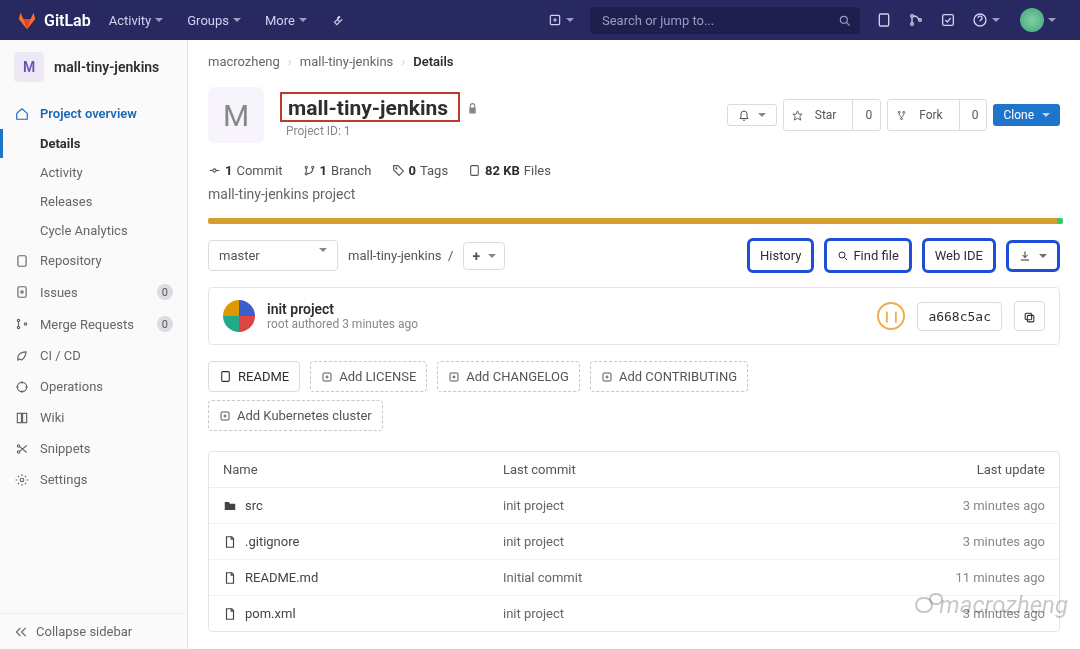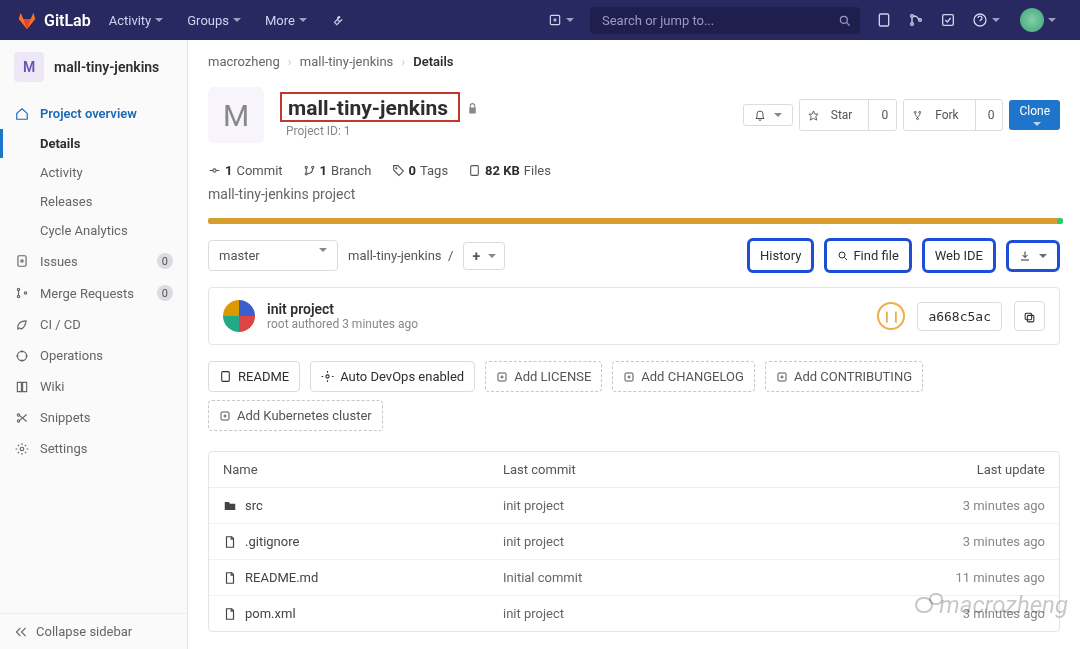--- a/index.html
+++ b/index.html
@@ -46,21 +46,21 @@
 .titlebox { border:2px solid #c0392b; padding:2px 10px 0 6px; display:inline-block; }
 .titlebox h1 { font-size:21px; font-weight:700; }
 .projid { font-size:12px; color:#888; margin-top:2px; padding-left:6px; }
 .lockicn { color:#888; margin-left:6px; }
 .headspacer { flex:1; }
 .hbtns { display:flex; gap:6px; align-items:center; }
 .hbtn { border:1px solid #dcdcdc; background:#fff; border-radius:3px; padding:4px 10px; font-size:12px; color:#555; cursor:pointer; display:flex; align-items:center; gap:4px; }
 .hbtn.split { padding:0; }
 .hbtn.split span:first-child { padding:4px 8px; border-right:1px solid #dcdcdc; display:flex; align-items:center; gap:4px;text-align:center; }
 .hbtn.split span:last-child { padding:4px 8px; }
-.clone { background:#1f75cb; color:#fff; border:none;flex-direction:column; }
+.clone { background:#1f75cb; color:#fff; border:none; }
 
 .stats { display:flex; gap:20px; padding:10px 20px 8px 20px; font-size:13px; color:#555; }
 .stats .stat { display:flex; align-items:center; gap:4px; cursor:pointer; }
 .stats .stat b { color:#2e2e2e; }
 .desc { padding:0 20px 16px 20px; color:#666; font-size:14px; }
 
 .bar { height:6px; background:#d69e2e; margin:0 20px 14px 20px; border-radius:2px; position:relative; }
 .bar::after { content:""; position:absolute; right:-3px; top:0; width:6px; height:6px; background:#2ecc71; border-radius:2px; }
 
 .toolbar { display:flex; align-items:center; gap:10px; padding:0 20px 14px 20px; }
@@ -195,20 +195,28 @@
       </div>
       <a class="subitem active">Details</a>
       <a class="subitem">Activity</a>
       <a class="subitem">Releases</a>
       <a class="subitem">Cycle Analytics</a>
 
       <div class="sideitem">
           <span class="icn">
             <svg width="14" height="14" viewBox="0 0 24 24" fill="none" stroke="currentColor" stroke-width="2">
               <rect x="5" y="3" width="14" height="18" rx="2"></rect>
+            </svg>
+          </span>
+          <span>Repository</span>
+        </div>
+      <div class="sideitem">
+          <span class="icn">
+            <svg width="14" height="14" viewBox="0 0 24 24" fill="none" stroke="currentColor" stroke-width="2">
+              <rect x="5" y="3" width="14" height="18" rx="2"></rect>
               <circle cx="12" cy="12" r="2"></circle>
             </svg>
           </span>
           <span>Issues</span>
           <span class="badge">0</span>
         </div>
       <div class="sideitem">
           <span class="icn">
             <svg width="14" height="14" viewBox="0 0 24 24" fill="none" stroke="currentColor" stroke-width="2">
               <circle cx="6" cy="6" r="2"></circle>
@@ -414,27 +422,20 @@
           </svg></div>
     </div>
 
     <div class="setuprow">
       <div class="setupbtn">
           <svg width="13" height="13" viewBox="0 0 24 24" fill="none" stroke="currentColor" stroke-width="2">
             <rect x="5" y="3" width="14" height="18" rx="2"></rect>
           </svg>
           <span>README</span>
         </div>
-      <div class="setupbtn">
-          <svg width="13" height="13" viewBox="0 0 24 24" fill="none" stroke="currentColor" stroke-width="2">
-            <circle cx="12" cy="12" r="3"></circle>
-            <path d="M12 2v3M12 19v3M4 12H1M23 12h-3"></path>
-          </svg>
-          <span>Auto DevOps enabled</span>
-        </div>
       <div class="setupbtn dashed">
           <svg width="12" height="12" viewBox="0 0 24 24" fill="none" stroke="currentColor" stroke-width="2">
             <rect x="4" y="4" width="16" height="16" rx="2"></rect>
             <path d="M12 9v6M9 12h6"></path>
           </svg>
           <span>Add LICENSE</span>
         </div>
       <div class="setupbtn dashed">
           <svg width="12" height="12" viewBox="0 0 24 24" fill="none" stroke="currentColor" stroke-width="2">
             <rect x="4" y="4" width="16" height="16" rx="2"></rect>

